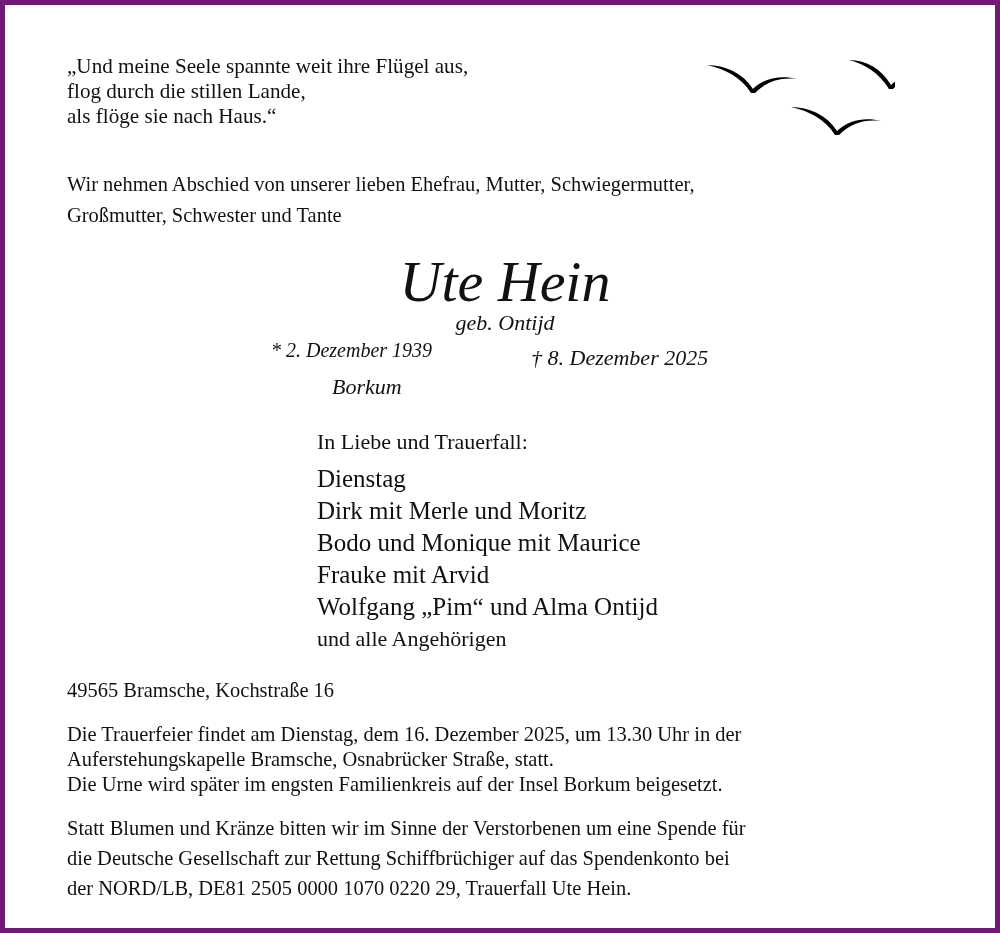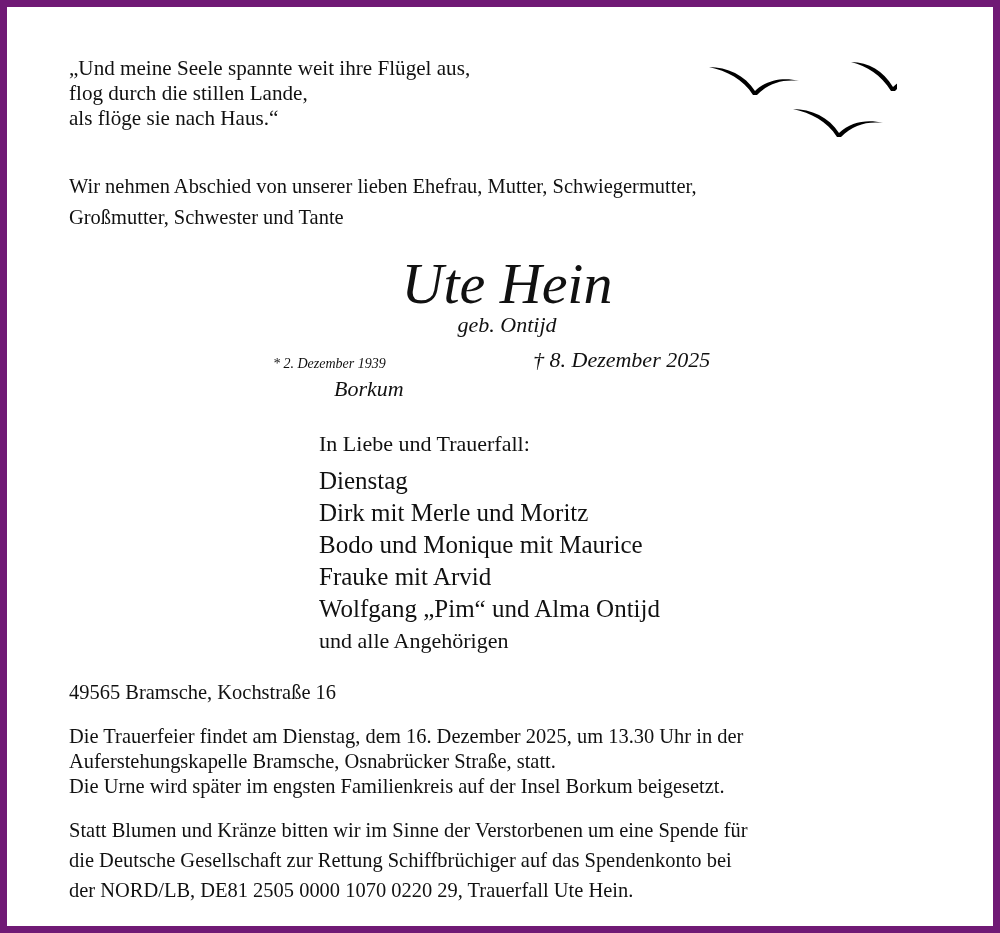--- a/index.html
+++ b/index.html
@@ -1,30 +1,30 @@
 <!DOCTYPE html>
 <html><head>
 <meta charset="utf-8">
 <style>
   html, body { margin:0; padding:0; background:#fff; }
   body { width:1000px; height:933px; overflow:hidden; }
   .frame {
     position:absolute; left:0; top:0; width:1000px; height:933px;
-    box-sizing:border-box; border:7px solid #701a75; background:#fff;
+    box-sizing:border-box; border:5px solid #701a75; background:#fff;
   }
   .txt { position:absolute; font-family:"Liberation Serif", serif; color:#111; white-space:nowrap; }
   .body22 { font-size:22px; line-height:25px; }
   .cond { display:inline-block; transform-origin:left top; }
   .poem { left:62px; top:48px; }
   .poem div { height:25px; }
   .intro { left:62px; top:166px; }
   .intro div { height:31px; }
   .name { left:0; width:1000px; text-align:center; top:244px; font-size:58px; font-style:italic; line-height:66px; }
   .nee { left:0; width:1000px; text-align:center; top:305px; font-size:22px; font-style:italic; line-height:26px; }
-  .born { left:266px; top:344px; font-size:14px; font-style:italic; line-height:26px; }
+  .born { left:266px; top:332px; font-size:20px; font-style:italic; line-height:26px; }
   .died { left:526px; top:340px; font-size:22px; font-style:italic; line-height:26px; }
   .place { left:327px; top:369px; font-size:22px; font-style:italic; line-height:26px; }
   .thanks-head { left:312px; top:424px; font-size:22px; line-height:26px; }
   .family { left:312px; top:459px; font-size:25px; }
   .family div { height:32px; line-height:30px; }
   .family .small { font-size:22px; }
   .address { left:62px; top:672px; }
   .service { left:62px; top:716px; }
   .service div { height:25px; }
   .donation { left:62px; top:810px; }

